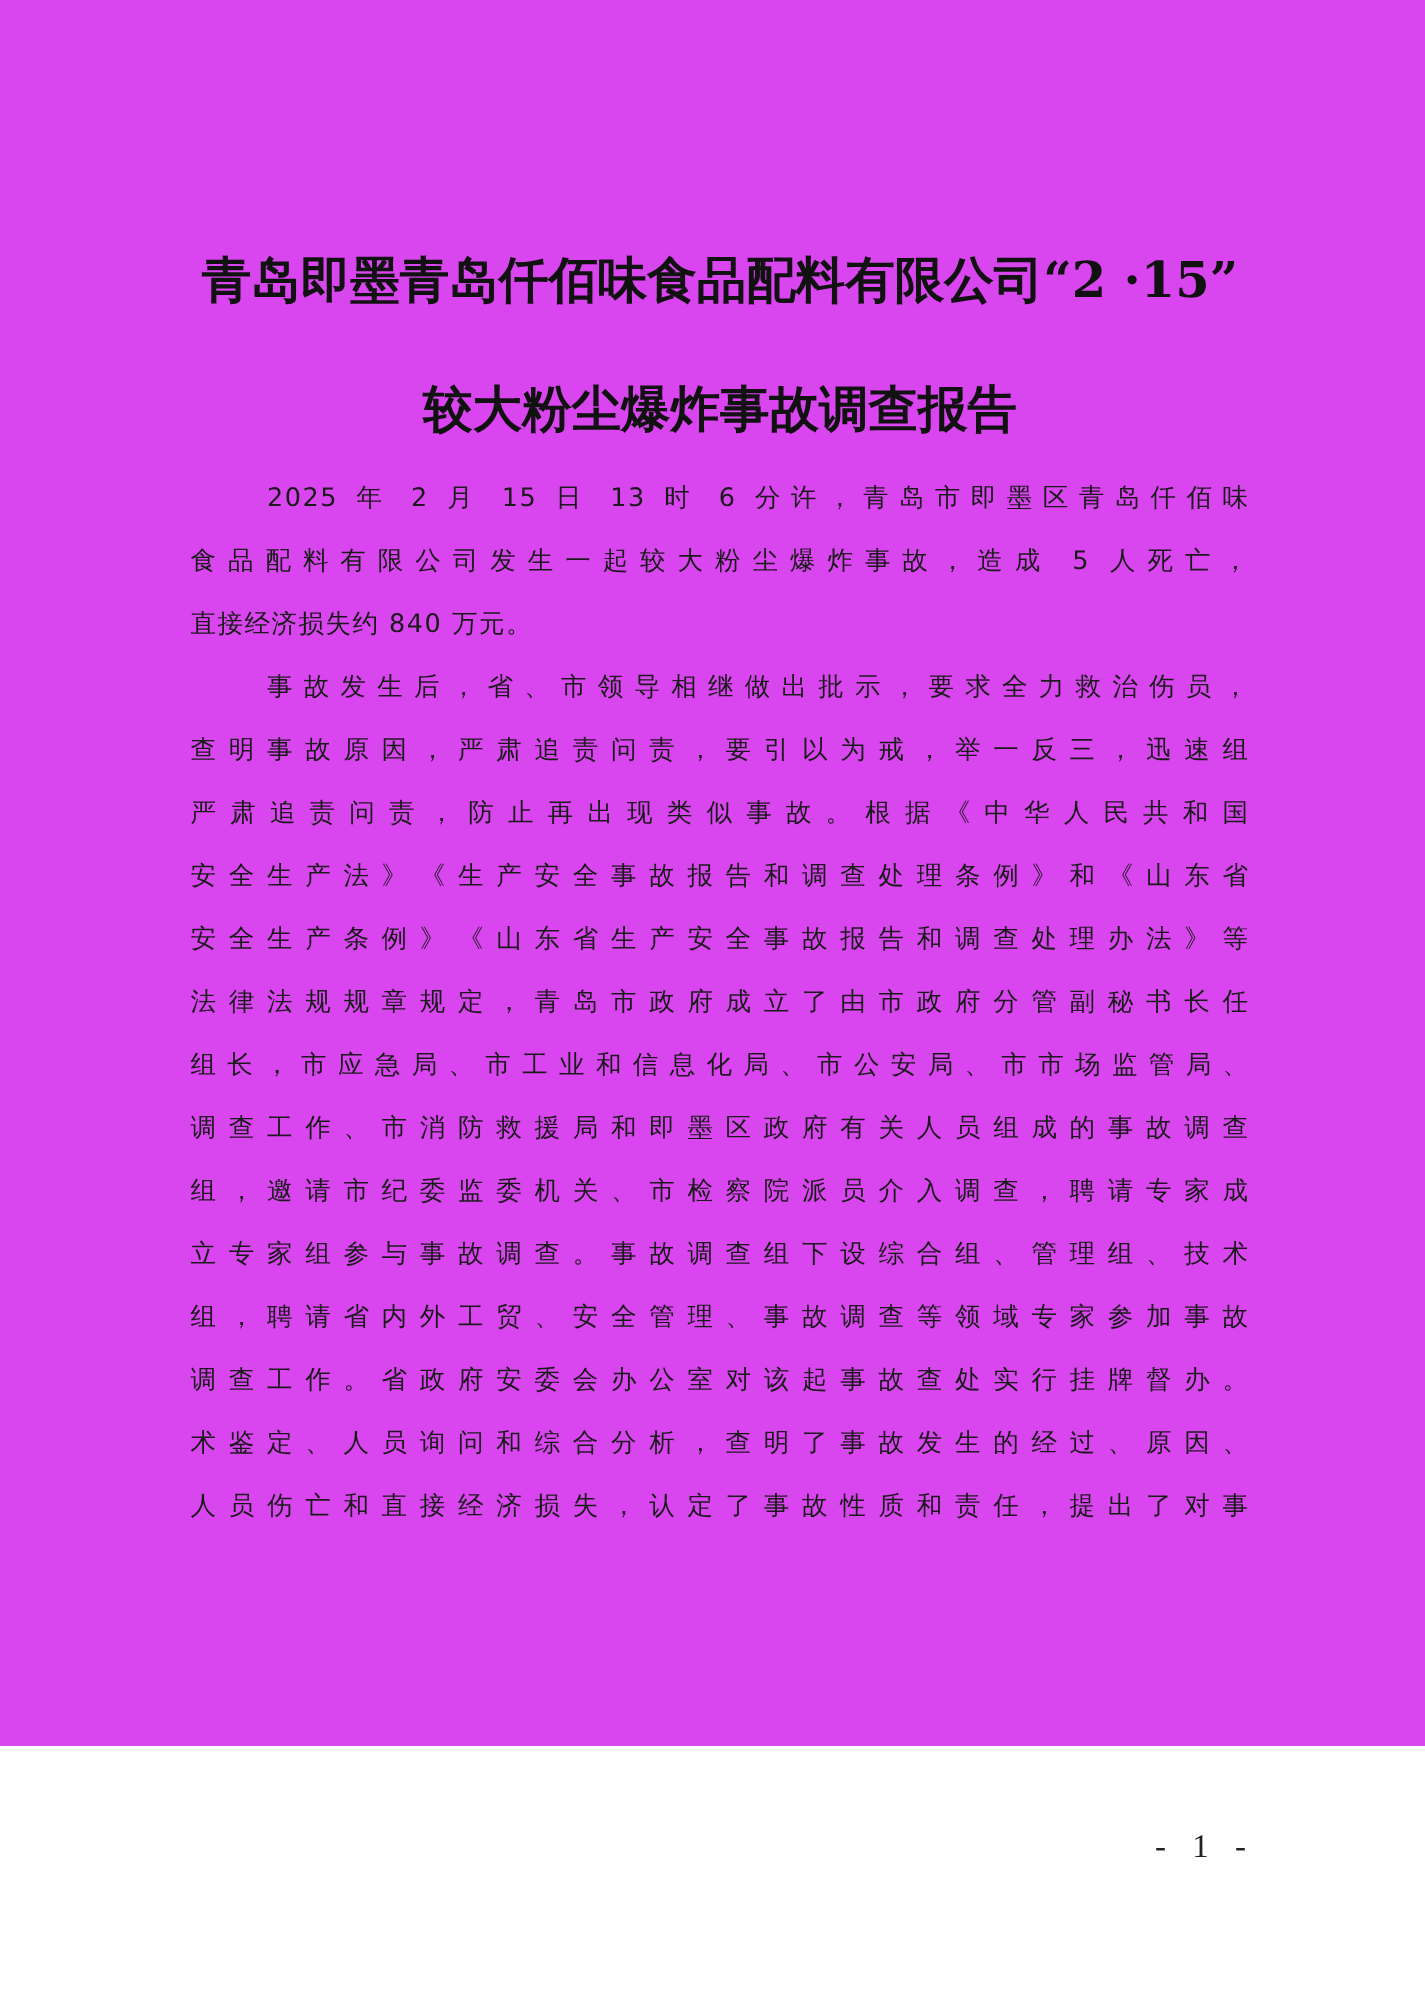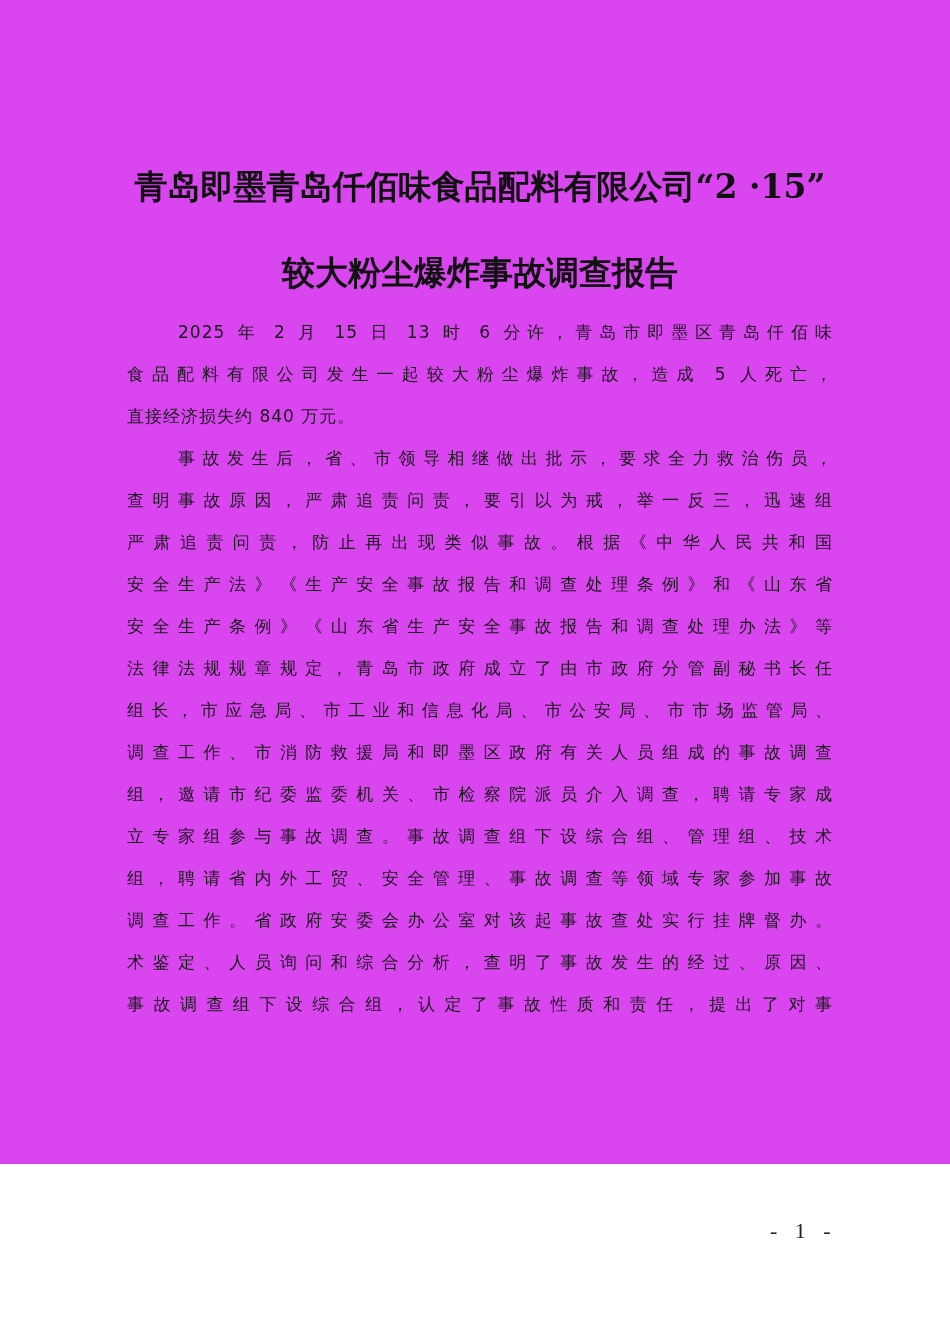--- a/index.html
+++ b/index.html
@@ -50,18 +50,18 @@
       <div class="line">法律法规规章规定，青岛市政府成立了由市政府分管副秘书长任</div>
       <div class="line">组长，市应急局、市工业和信息化局、市公安局、市市场监管局、</div>
       <div class="line">调查工作、市消防救援局和即墨区政府有关人员组成的事故调查</div>
       <div class="line">组，邀请市纪委监委机关、市检察院派员介入调查，聘请专家成</div>
       <div class="line">立专家组参与事故调查。事故调查组下设综合组、管理组、技术</div>
       <div class="line">组，聘请省内外工贸、安全管理、事故调查等领域专家参加事故</div>
       <div class="line">调查工作。省政府安委会办公室对该起事故查处实行挂牌督办。</div>
     </div>
     <div>
       <div class="line">术鉴定、人员询问和综合分析，查明了事故发生的经过、原因、</div>
-      <div class="line">事故调查组下设综合组，认定了事故性质和责任，提出了对事</div>
+      <div class="line">人员伤亡和直接经济损失，认定了事故性质和责任，提出了对事</div>
     </div>
   </div>
 
   <div class="pagenum">- 1 -</div>
 </div>
 
 </body></html>

